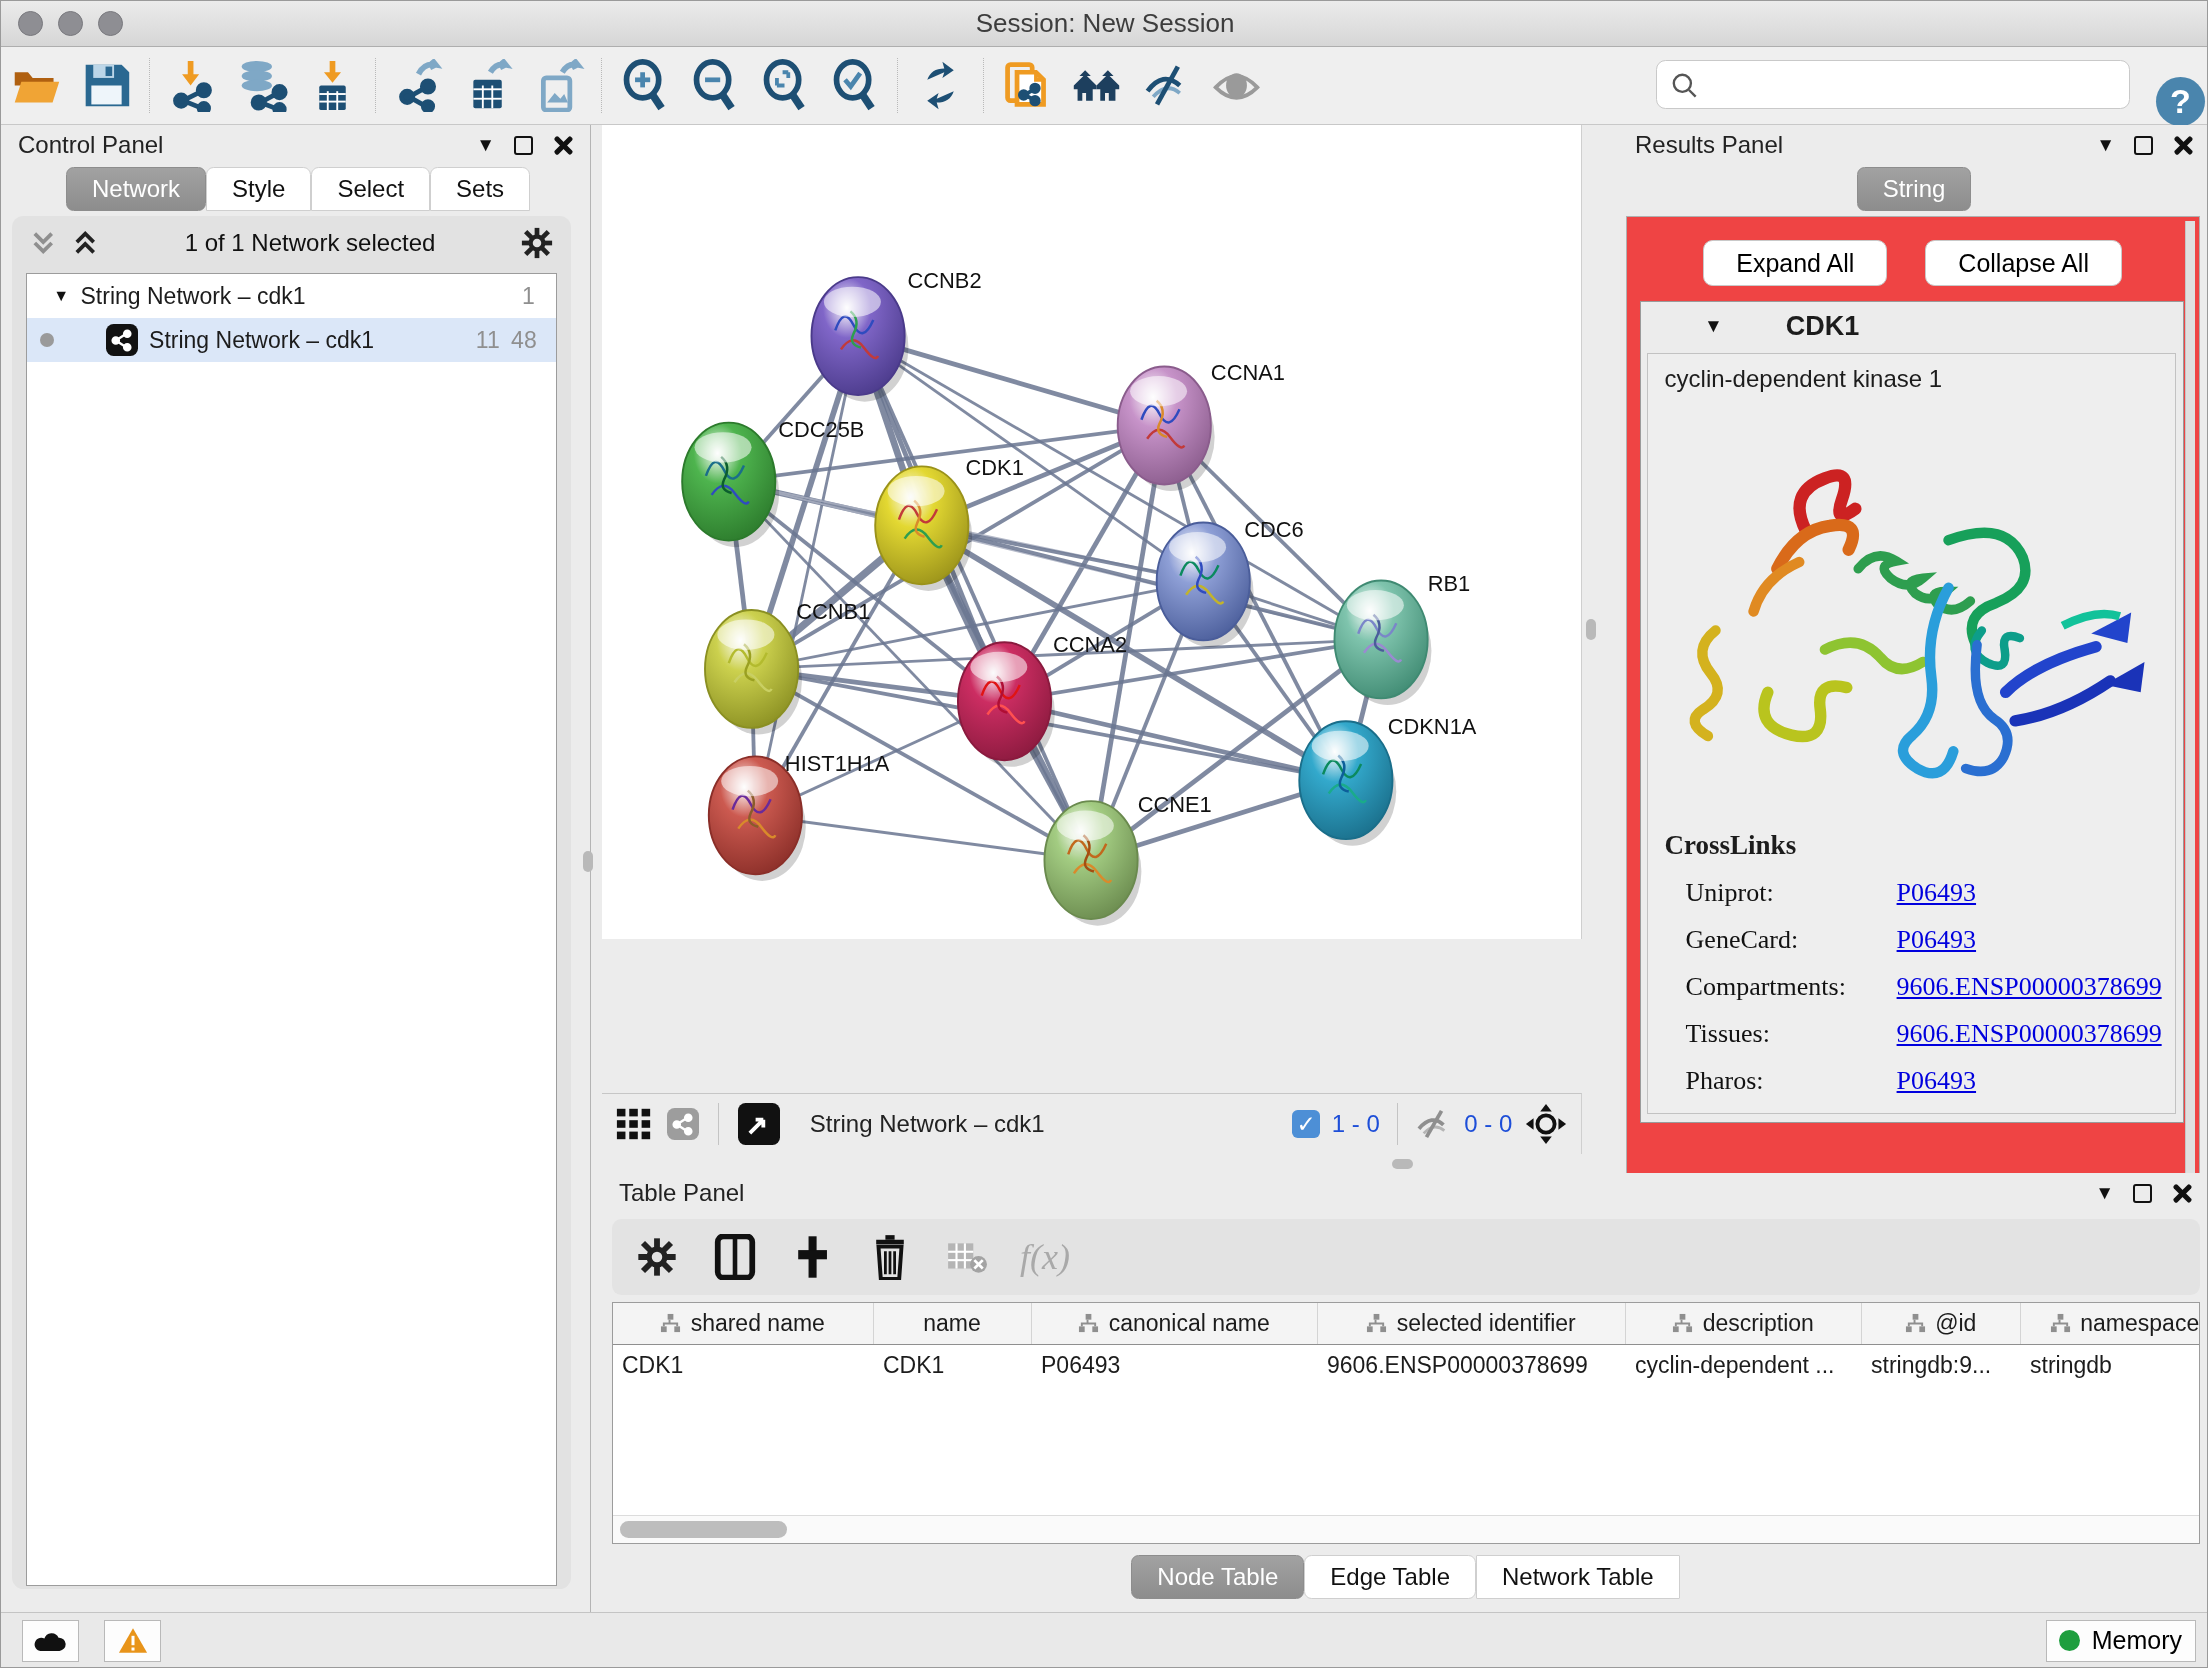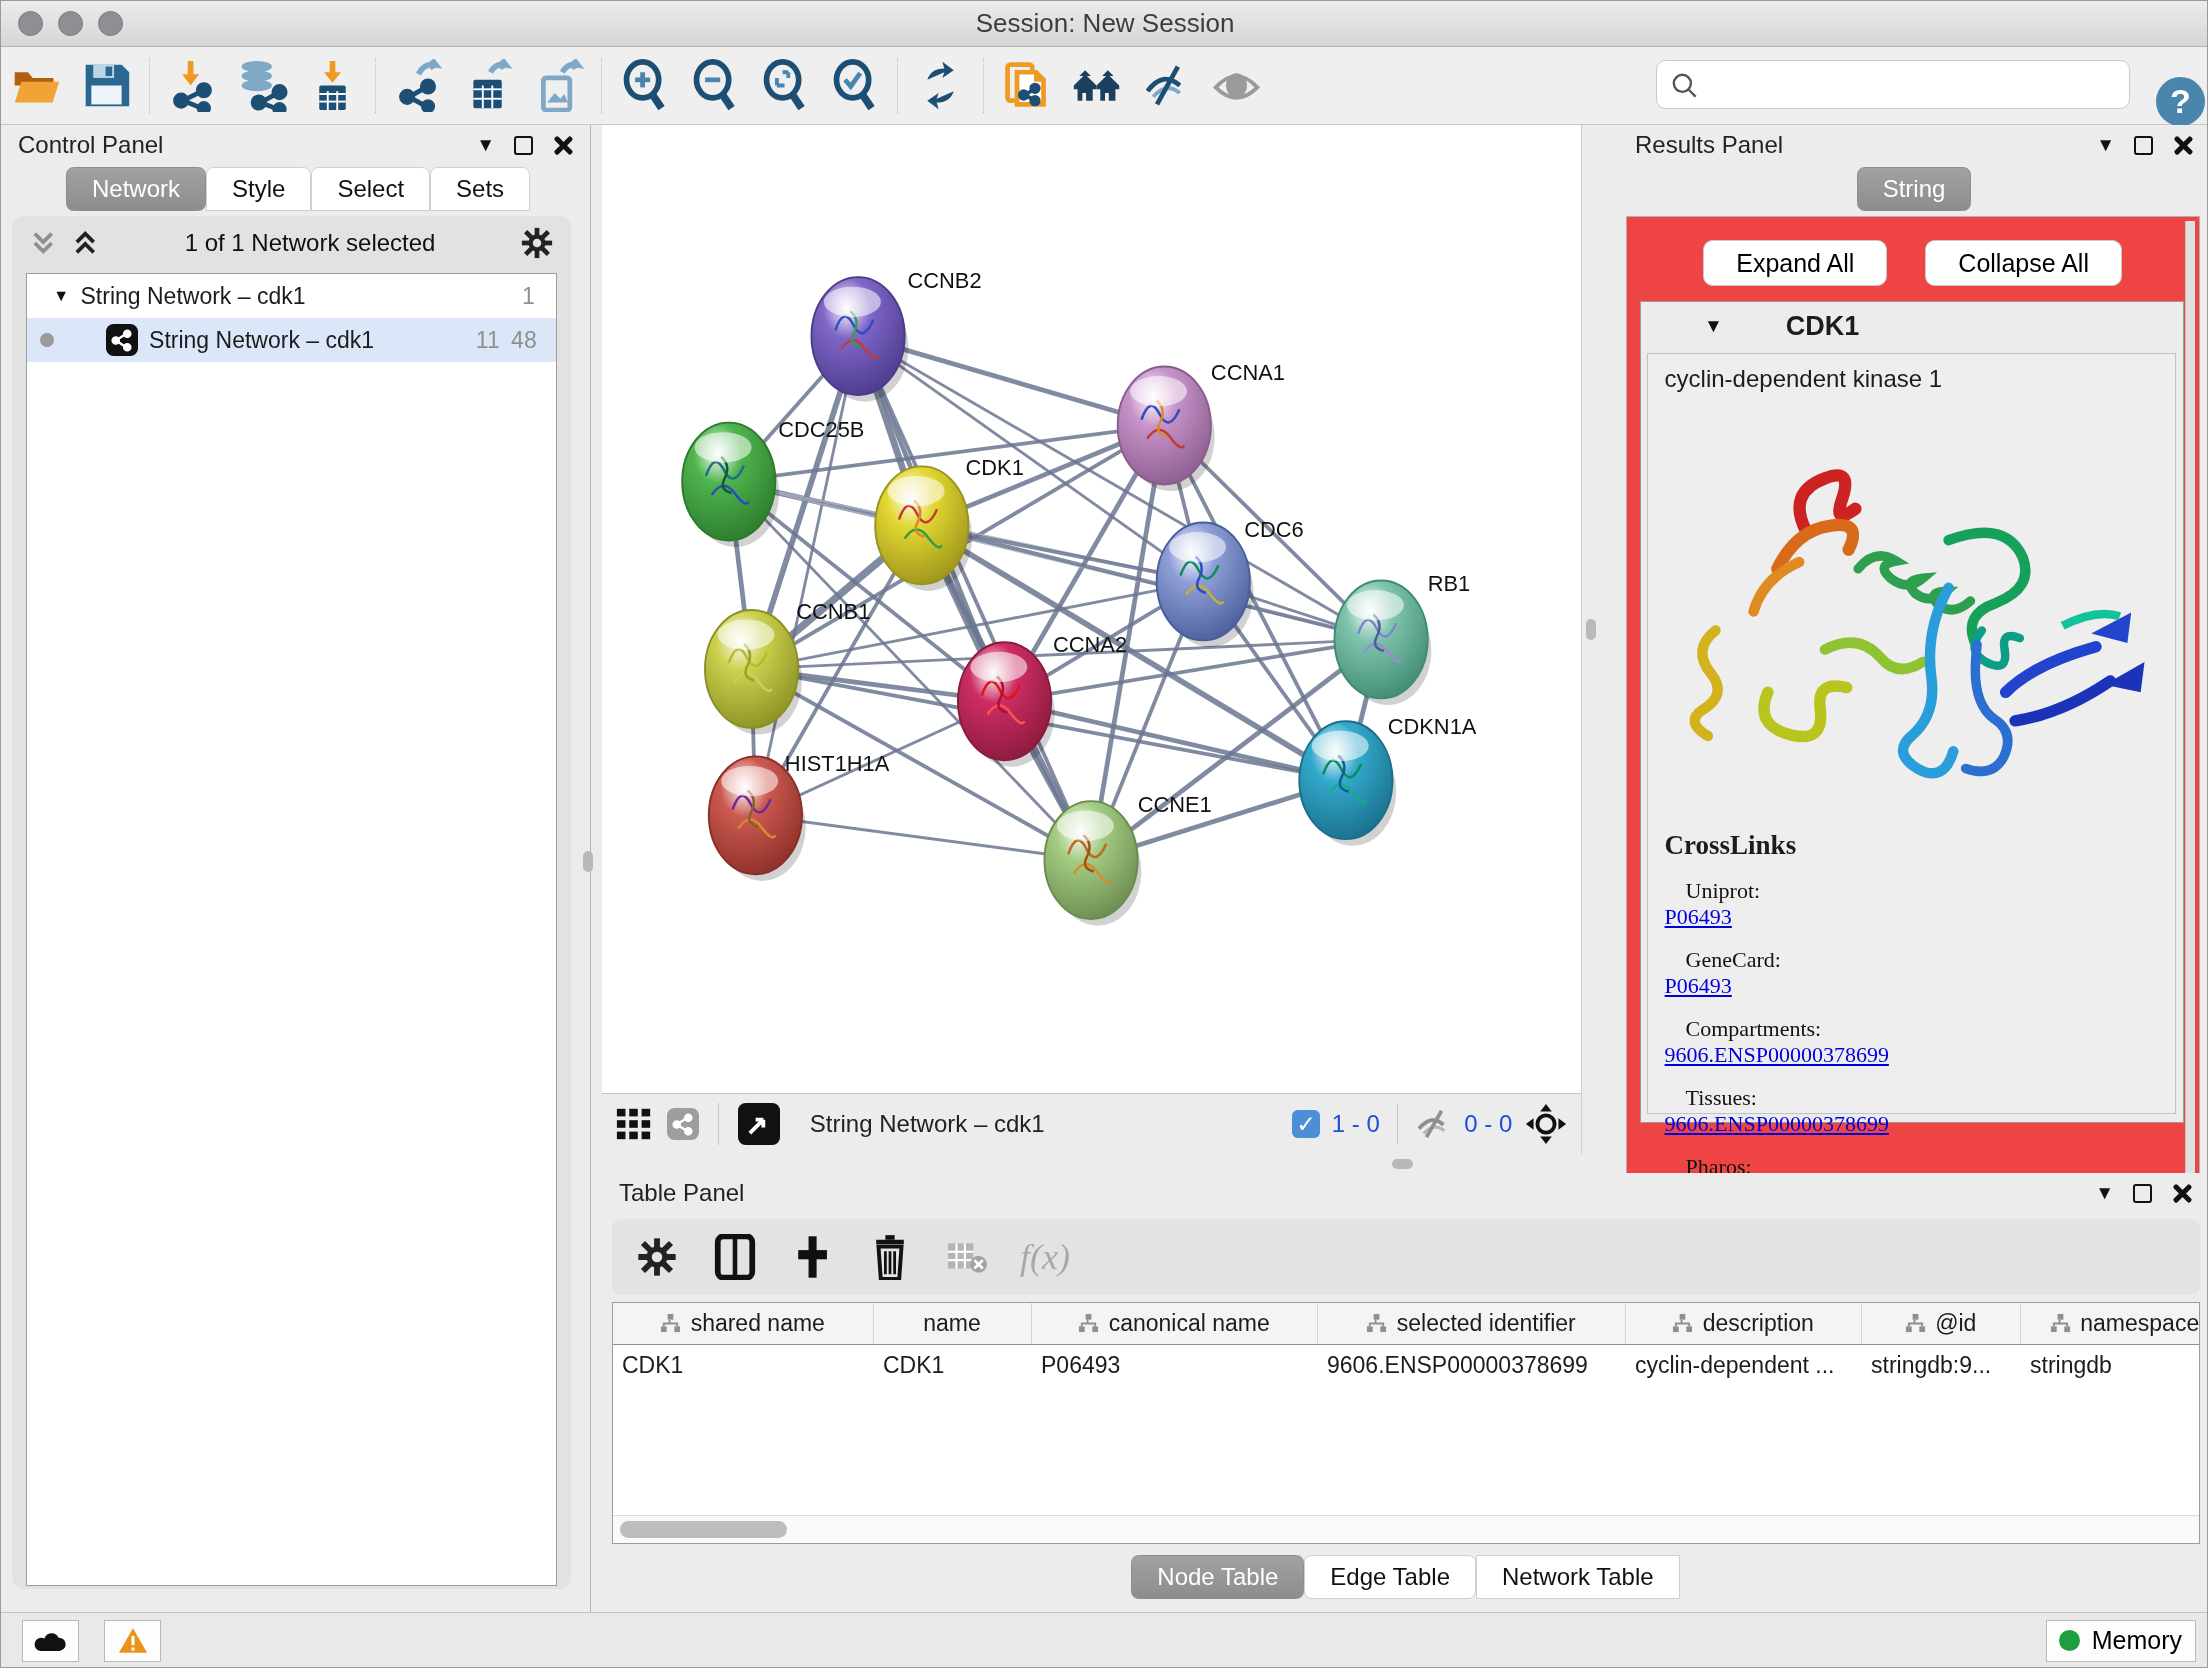--- a/index.html
+++ b/index.html
@@ -51,21 +51,21 @@
   .sel-row .status { flex:1; text-align:center; font-size:24px; color:#111; }
   .chev { display:flex; gap:13.3px; }
   .netlist { position:absolute; left:13.3px; top:57px; width:531px; height:1313px; background:#fff; border:1.9px solid #9c9c9c; }
   .nrow { display:flex; align-items:center; height:44px; font-size:23px; padding:0 13.3px; gap:11.4px; }
   .nrow .cnt { color:#8f8f8f; }
   .nrow.selected { background:#dbe7f8; }
   .share-badge { width:32px; height:32px; background:#111; border-radius:7.6px; display:flex; align-items:center; justify-content:center; }
   .graydot { width:14.3px; height:14.3px; border-radius:50%; background:#9a9a9a; }
 
   
-  .canvas { position:absolute; left:601px; top:124px; width:980px; height:968px; background:#fff;
+  .canvas { position:absolute; left:601px; top:124px; width:980px; height:814px; background:#fff;
     border-right:1px solid #cfcfcf; }
   .net-toolbar { position:absolute; left:601px; top:1092px; width:980px; height:61px; background:#ececec;
     border-top:1px solid #c6c6c6; border-right:1px solid #cfcfcf; display:flex; align-items:center; padding:0 13.3px; gap:13.3px; }
   .net-toolbar .nt-title { font-size:24px; color:#222; margin-left:17px; }
   .ntsep { width:0; height:42px; border-left:1px solid #c4c4c4; margin:0 5.7px; }
   .nt-right { margin-left:auto; display:flex; align-items:center; gap:11.4px; }
   .cbox { width:28.5px; height:28.5px; background:#4d8fd6; border-radius:5.7px; color:#fff; font-size:23px;
     display:flex; align-items:center; justify-content:center; }
   .nt-count { font-size:24px; color:#1d4ed8; }
   .handle { position:absolute; background:#b9b9b9; border-radius:7.6px; }
@@ -79,21 +79,21 @@
   .wbtn { background:#fff; border:1px solid #c9c9c9; border-radius:9.5px; font-size:25px; padding:7.6px 32px; cursor:pointer; font-family:"Liberation Sans",sans-serif;}
   .gene-box { position:absolute; left:13.3px; top:84px; width:544px; height:822px; border:1.9px solid #9a9a9a; background:#ececec;}
   .gene-head { display:flex; align-items:center; height:48px; }
   .gene-head .tri { margin-left:63px; }
   .gene-head .gname { font-size:27px; font-weight:bold; margin-left:63px; }
   .gene-inner { position:absolute; left:5.7px; top:51px; width:529px; height:761px; background:#eeeeee; border:1px solid #c2c2c2; }
   .gene-desc { font-size:24px; margin:11.4px 0 0 17px; }
   .protein { position:absolute; left:15px; top:53px; }
   .crosslinks { position:absolute; left:17px; top:476px; font-family:"Liberation Serif", serif; }
   .cl-title { font-size:27px; font-weight:bold; }
-  .cl-row { display:flex; margin-top:17px; font-size:22px;flex-direction:column; }
+  .cl-row { display:flex; margin-top:17px; font-size:26px; }
   .cl-row .cl-label { width:211px; margin-left:21px; color:#111; }
   .cl-row a { color:#0000de; }
   .rp-scroll { position:absolute; right:3.8px; top:3.8px; width:9.5px; height:955px; background:#e0e0e0; border-left:1px solid #c6c6c6;}
 
   
   .table-panel { position:absolute; left:601px; top:1172px; width:1607px; height:439px; background:#ececec; }
   .tp-toolbar { position:absolute; left:9.5px; top:46px; width:1588px; height:76px; background:#e3e3e3; border-radius:9.5px;
     display:flex; align-items:center; padding-left:21px; gap:28.5px; }
   .tpico { width:49px; height:49px; display:flex; align-items:center; justify-content:center; background:none; border:none; cursor:pointer;}
   .fx { font-family:"Liberation Serif", serif; font-style:italic; font-size:36px; color:#a9a9a9; }

